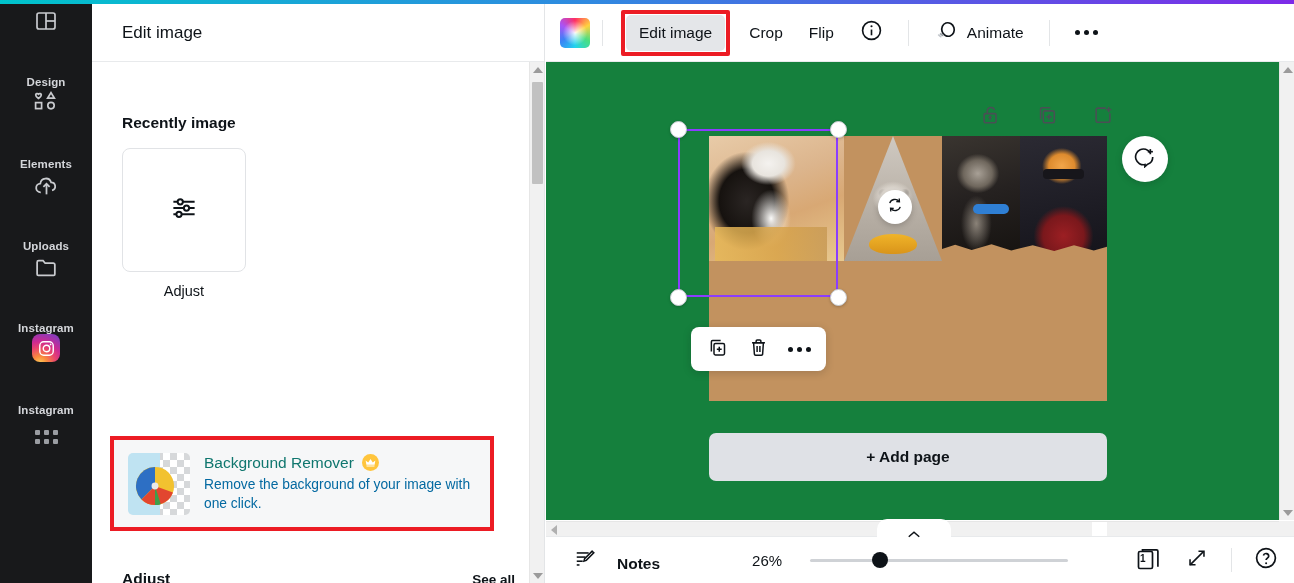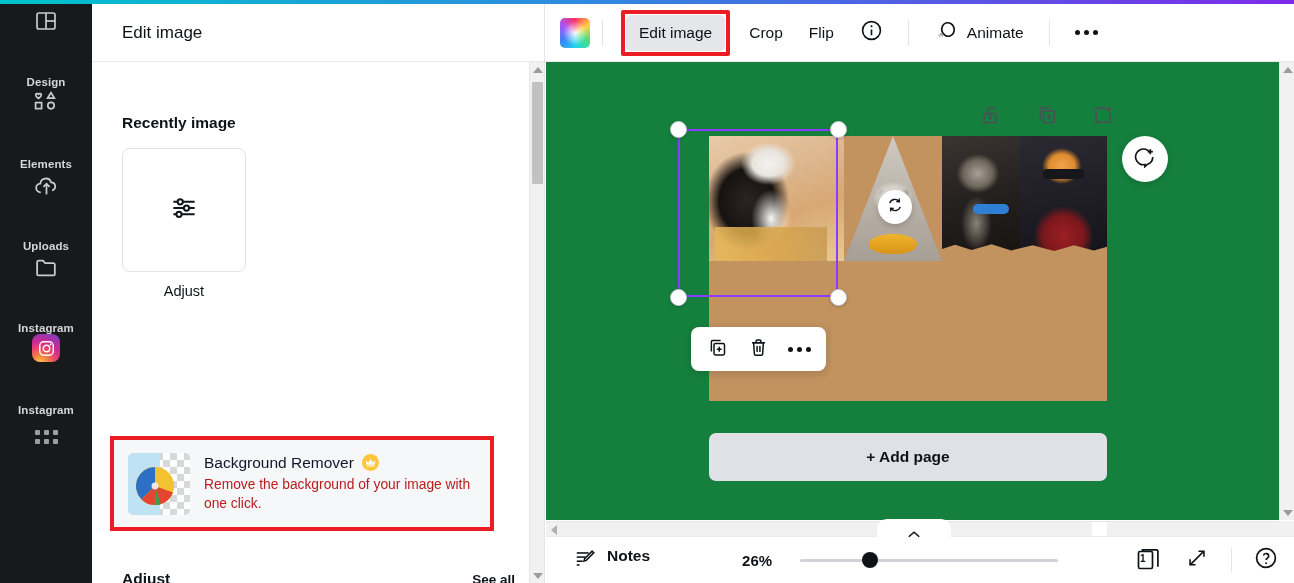--- a/index.html
+++ b/index.html
@@ -97,28 +97,28 @@
   .promo-thumb {
     width: 62px; height: 62px; flex: 0 0 62px; border-radius: 5px; overflow: hidden;
     position: relative;
     background:
       linear-gradient(90deg, #bfe3f2 0%, #bfe3f2 52%, transparent 52%),
       repeating-conic-gradient(#ffffff 0% 25%, #d6d8da 0% 50%) 0 0 / 14px 14px;
   }
   .promo-ball { position: absolute; left: 6px; top: 12px; width: 42px; height: 42px; }
   .promo-txt { flex: 1 1 auto; min-width: 0; }
   .promo-h {
-    display: flex; align-items: center; gap: 8px; font-size: 15.5px; color: #0f172a;
+    display: flex; align-items: center; gap: 8px; font-size: 15.5px; color: #0f766e;
   }
   .crown {
     width: 17px; height: 17px; border-radius: 50%; background: #ffc53d;
     display: inline-flex; align-items: center; justify-content: center;
   }
   .crown svg { fill: #fff; }
-  .promo-p { margin-top: 3px; font-size: 13.8px; line-height: 1.38; color: #b91c1c; }
+  .promo-p { margin-top: 3px; font-size: 13.8px; line-height: 1.38; color: #0369a1; }
 
   
   .adjust-head {
     position: absolute; left: 30px; top: 508px; width: 393px;
     display: flex; align-items: baseline; justify-content: space-between;
   }
   .adjust-h { font-size: 15.5px; font-weight: 700; color: #0e1318; }
   .see-all { font-size: 13.5px; font-weight: 700; color: #0e1318; cursor: pointer; }
 
   
@@ -306,25 +306,25 @@
     justify-content: center; cursor: pointer; z-index: 5;
   }
   .collapse-tab svg { stroke: #0e1318; fill: none; stroke-width: 2; }
 
   
   .bottombar {
     position: absolute; left: 0; bottom: 0; width: 748px; height: 47px;
     background: #fff; border-top: 1px solid #e8eaec;
     display: flex; align-items: center; padding: 0 14px;
   }
-  .notes-btn { display: flex; align-items: flex-start; gap: 11px; cursor: pointer; margin-left: 14px; }
+  .notes-btn { display: flex; align-items: flex-end; gap: 21px; cursor: pointer; margin-left: 14px; }
   .notes-btn svg { stroke: #0e1318; fill: none; stroke-width: 1.7; }
   .notes-label { font-size: 15.5px; font-weight: 700; color: #0e1318; }
   .zoom-wrap { display: flex; align-items: center; gap: 20px; margin-left: 92px; }
-  .zoom-pct { font-size: 15px; font-weight: 700; color: #0e1318; min-width: 38px; }
+  .zoom-pct { font-size: 15px; font-weight: 400; color: #0e1318; min-width: 38px; }
   .slider { position: relative; width: 258px; height: 16px; display: flex; align-items: center; cursor: pointer; }
   .slider-track { position: absolute; left: 0; right: 0; height: 3px; background: #cfd2d6; border-radius: 2px; }
   .slider-thumb { position: absolute; left: 62px; width: 16px; height: 16px; border-radius: 50%; background: #0e1318; }
   .right-tools { margin-left: auto; display: flex; align-items: center; gap: 20px; }
   .right-tools .rt { width: 28px; height: 28px; display: flex; align-items: center; justify-content: center; cursor: pointer; }
   .right-tools svg { stroke: #0e1318; fill: none; stroke-width: 1.7; }
   .pages-badge { position: relative; width: 26px; height: 26px; }
   .pages-num { position: absolute; left: 4px; top: 6px; font-size: 10px; font-weight: 700; color: #0e1318; }
   .bb-div { width: 1px; height: 24px; background: #e3e5e7; }
 </style>

